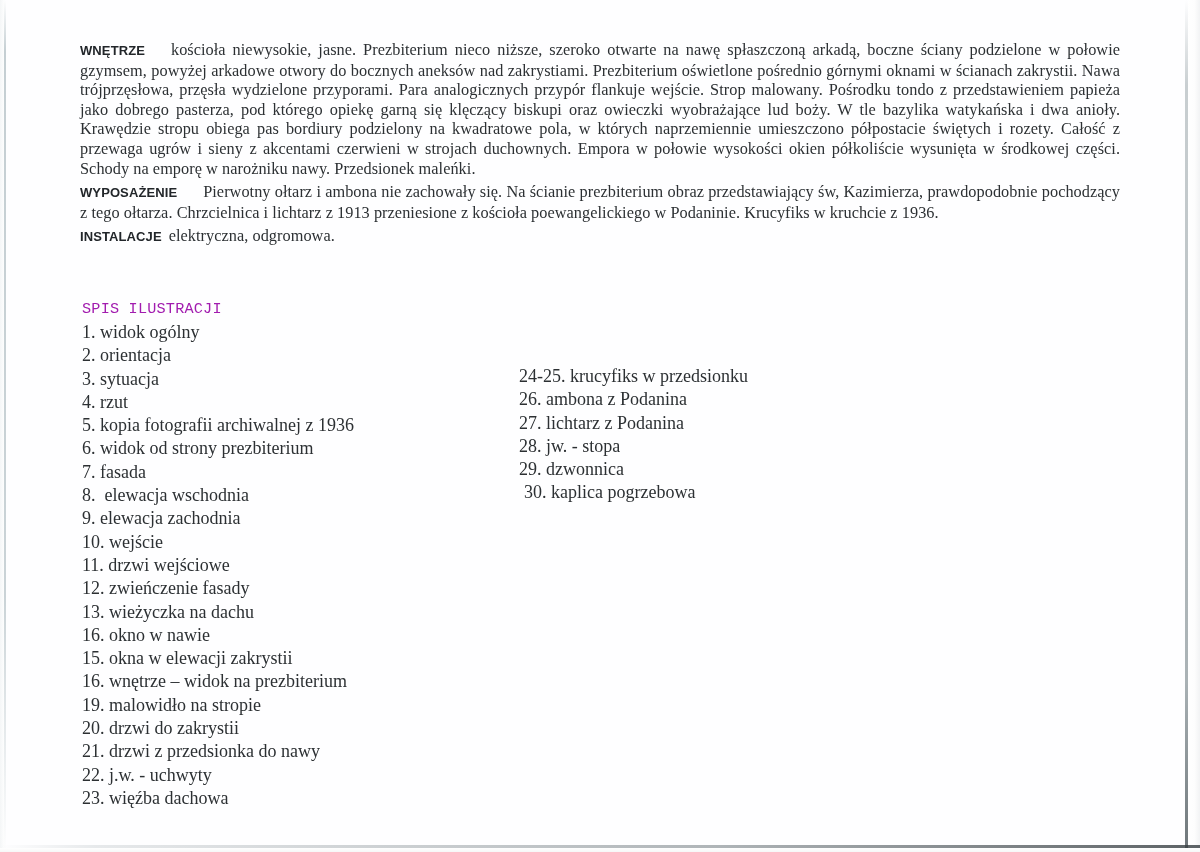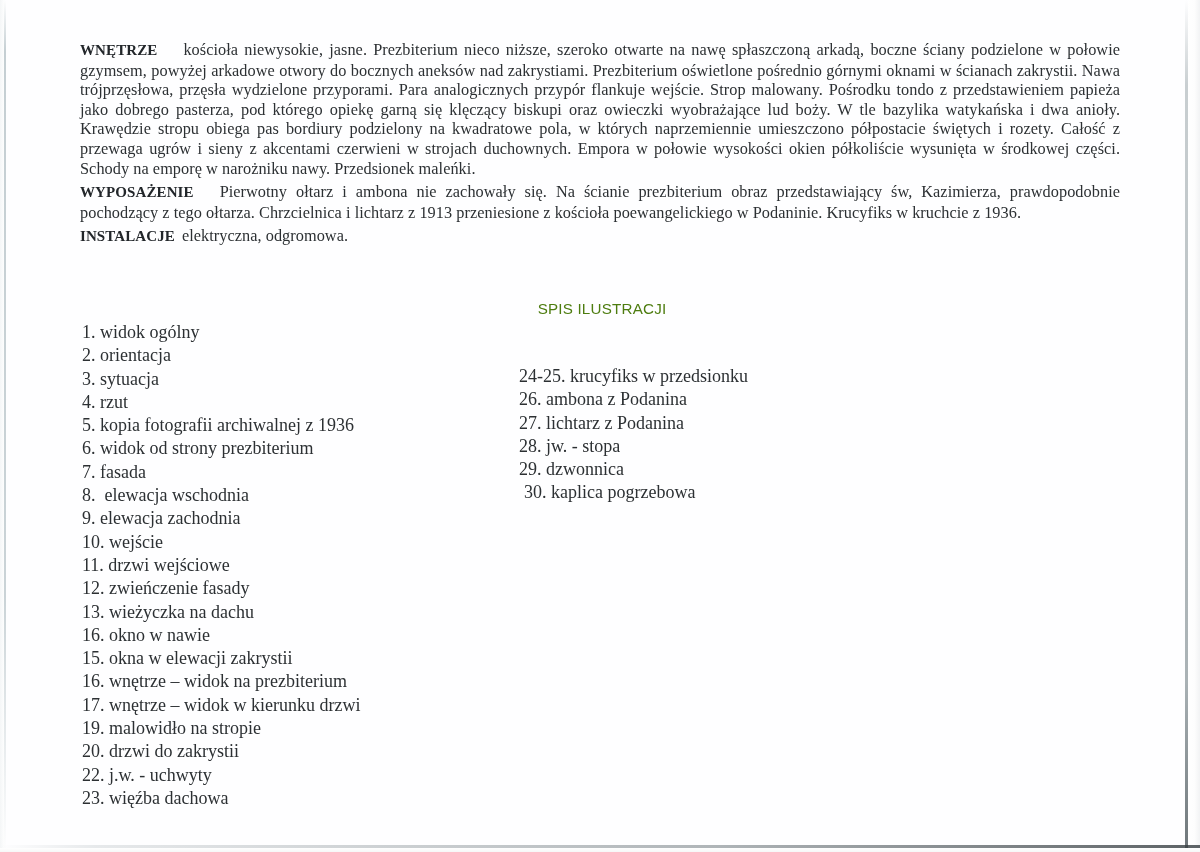--- a/index.html
+++ b/index.html
@@ -82,45 +82,44 @@
     color: #2c3033;
     text-align: justify;
     text-justify: inter-word;
     margin: 0;
     letter-spacing: 0.05px;
   }
   .para-interior { margin-bottom: 0; }
   .para-block { margin-top: 4px; }
 
   .lbl {
-    font-family: Liberation Serif, serif;
+    font-family: Liberation Sans, sans-serif;
     font-weight: bold;
-    font-size: 15px;
+    font-size: 13px;
     letter-spacing: 0.1px;
     color: #22262a;
   }
   .gap-wide { display: inline-block; width: 26px; }
   .gap-small { display: inline-block; width: 7px; }
 
   
   .spis {
     position: absolute;
     left: 82px;
     top: 299px;
     width: 1040px;
   }
   .spis-title {
-    font-family: Liberation Sans, sans-serif;
+    font-family: Liberation Mono, monospace;
     font-weight: normal;
     font-size: 15.2px;
-    color: #4d7c0f;
+    color: #a21caf;
     letter-spacing: 0.2px;
     margin: 0 0 2px 0;
     line-height: 20px;
-    text-align: center;
   }
   .cols {
     position: relative;
   }
   .col {
     position: absolute;
     top: 0;
   }
   .col-left  { left: 0px;   width: 440px; }
   .col-right { left: 436px; width: 430px; margin-top: 44px; }
@@ -176,23 +175,23 @@
             <li>7. fasada</li>
             <li>8.  elewacja wschodnia</li>
             <li>9. elewacja zachodnia</li>
             <li>10. wejście</li>
             <li>11. drzwi wejściowe</li>
             <li>12. zwieńczenie fasady</li>
             <li>13. wieżyczka na dachu</li>
             <li>16. okno w nawie</li>
             <li>15. okna w elewacji zakrystii</li>
             <li>16. wnętrze – widok na prezbiterium</li>
-            <li>17. wnętrze – widok w kierunku drzwi</li>
             <li>19. malowidło na stropie</li>
             <li>20. drzwi do zakrystii</li>
+            <li>21. drzwi z przedsionka do nawy</li>
             <li>22. j.w. - uchwyty</li>
             <li>23. więźba dachowa</li>
           </ul>
       </div>
       <div class="col col-right">
         <ul class="idx">
             <li>24-25. krucyfiks w przedsionku</li>
             <li>26. ambona z Podanina</li>
             <li>27. lichtarz z Podanina</li>
             <li>28. jw. - stopa</li>

